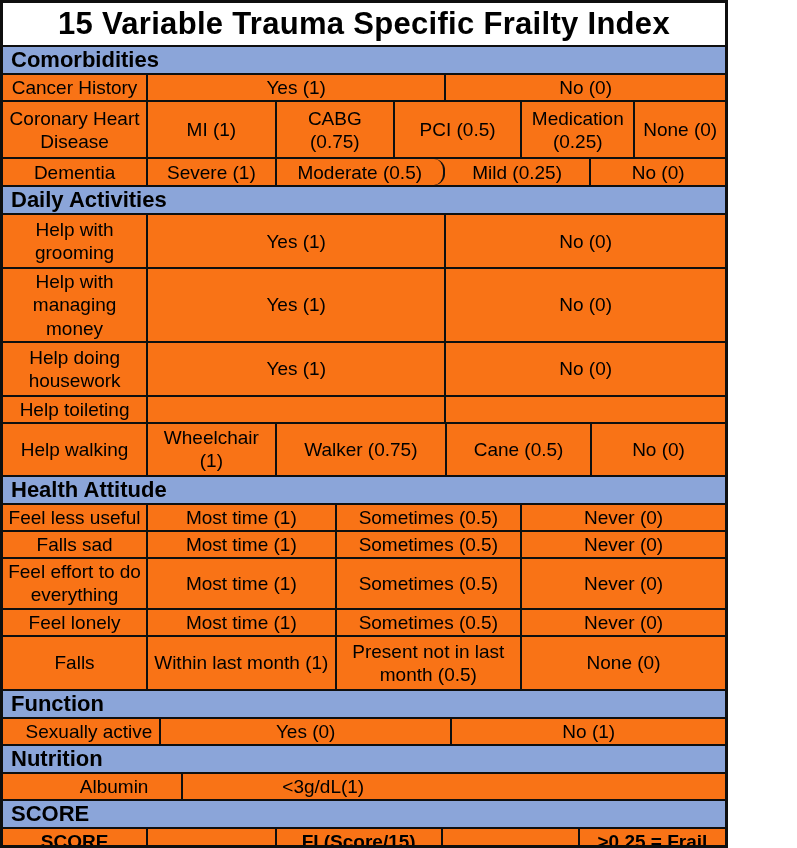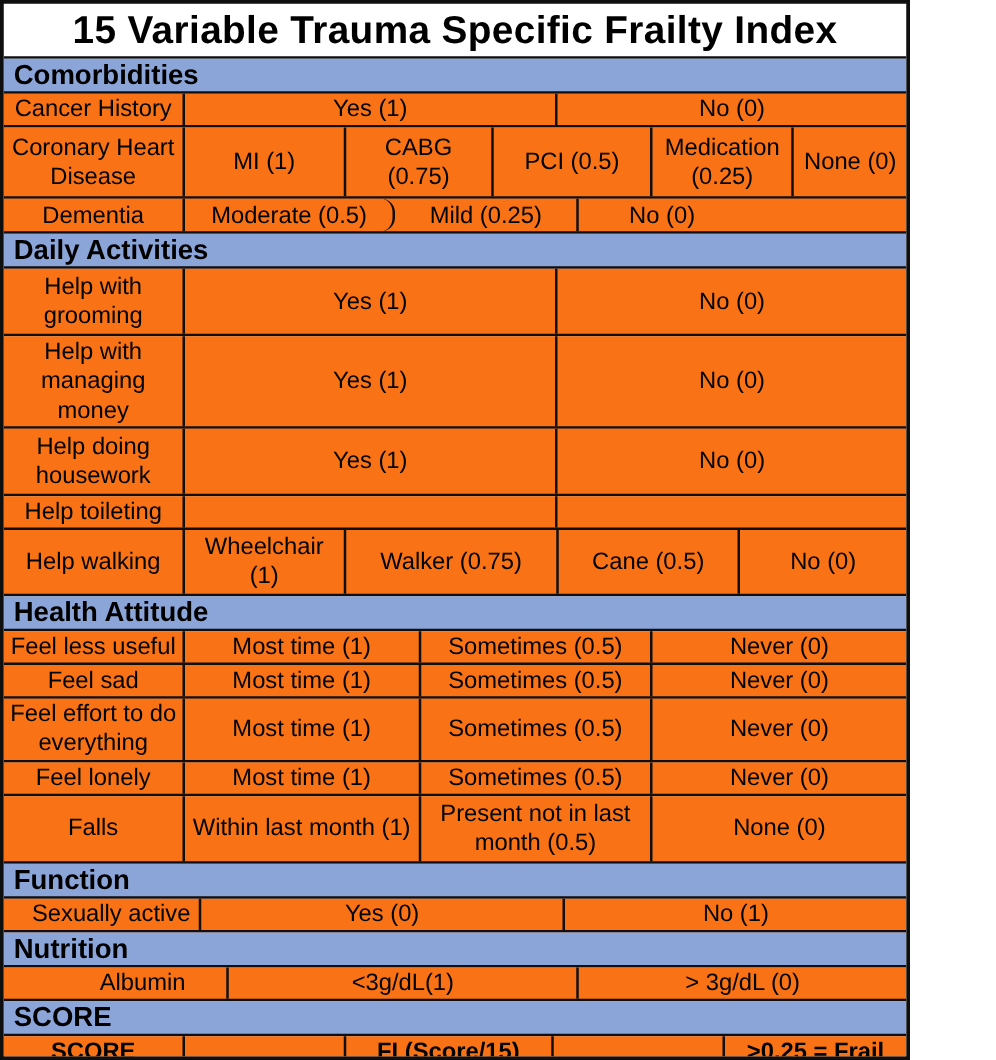--- a/index.html
+++ b/index.html
@@ -89,20 +89,21 @@
 Disease</div>
         <div class="cell" style="flex: 0 0 17.8%;">MI (1)</div>
         <div class="cell" style="flex: 0 0 16.4%;">CABG (0.75)</div>
         <div class="cell" style="flex: 0 0 17.6%;">PCI (0.5)</div>
         <div class="cell" style="flex: 0 0 15.7%;">Medication
 (0.25)</div>
         <div class="cell" style="flex: 0 0 12.4%;">None (0)</div>
       </div>
       <div class="row" style="flex: 0 0 28px;">
         <div class="cell label-cell" style="flex: 0 0 20.1%;">Dementia</div>
+        <div class="cell" style="flex: 0 0 17.8%;">Severe (1)</div>
         <div class="cell" style="flex: 0 0 23.3%; border-radius: 11px;">Moderate (0.5)</div>
         <div class="cell" style="flex: 0 0 20.3%;">Mild (0.25)</div>
         <div class="cell" style="flex: 0 0 18.5%;">No (0)</div>
       </div>
       <div class="section-header">Daily Activities</div>
       <div class="row" style="flex: 0 0 54px;">
         <div class="cell label-cell" style="flex: 0 0 20.1%;">Help with
 grooming</div>
         <div class="cell" style="flex: 0 0 41.3%;">Yes (1)</div>
         <div class="cell" style="flex: 0 0 38.6%;">No (0)</div>
@@ -134,21 +135,21 @@
         <div class="cell" style="flex: 0 0 18.4%;">No (0)</div>
       </div>
       <div class="section-header">Health Attitude</div>
       <div class="row" style="flex: 0 0 26px;">
         <div class="cell label-cell" style="flex: 0 0 20.1%;">Feel less useful</div>
         <div class="cell" style="flex: 0 0 26.1%;">Most time (1)</div>
         <div class="cell" style="flex: 0 0 25.7%;">Sometimes (0.5)</div>
         <div class="cell" style="flex: 0 0 28.1%;">Never (0)</div>
       </div>
       <div class="row" style="flex: 0 0 25px;">
-        <div class="cell label-cell" style="flex: 0 0 20.1%;">Feel sad</div>
+        <div class="cell label-cell" style="flex: 0 0 20.1%;">Falls sad</div>
         <div class="cell" style="flex: 0 0 26.1%;">Most time (1)</div>
         <div class="cell" style="flex: 0 0 25.7%;">Sometimes (0.5)</div>
         <div class="cell" style="flex: 0 0 28.1%;">Never (0)</div>
       </div>
       <div class="row" style="flex: 0 0 50px;">
         <div class="cell label-cell" style="flex: 0 0 20.1%;">Feel effort to do
 everything</div>
         <div class="cell" style="flex: 0 0 26.1%;">Most time (1)</div>
         <div class="cell" style="flex: 0 0 25.7%;">Sometimes (0.5)</div>
         <div class="cell" style="flex: 0 0 28.1%;">Never (0)</div>
@@ -169,21 +170,20 @@
       <div class="section-header">Function</div>
       <div class="row" style="flex: 0 0 27px; padding-left: 16px;">
         <div class="cell label-cell" style="flex: 0 0 20.1%;">Sexually active</div>
         <div class="cell" style="flex: 0 0 41.3%;">Yes (0)</div>
         <div class="cell" style="flex: 0 0 38.6%;">No (1)</div>
       </div>
       <div class="section-header">Nutrition</div>
       <div class="row" style="flex: 0 0 26px; padding-left: 44px;">
         <div class="cell label-cell" style="flex: 0 0 20.1%;">Albumin</div>
         <div class="cell" style="flex: 0 0 41.3%;">&lt;3g/dL(1)</div>
-        <div class="cell" style="flex: 0 0 38.6%;">&gt; 3g/dL (0)</div>
       </div>
       <div class="section-header">SCORE</div>
       <div class="row bold" style="flex: 0 0 27px;">
         <div class="cell label-cell" style="flex: 0 0 20.1%;">SCORE</div>
         <div class="cell" style="flex: 0 0 17.8%;"></div>
         <div class="cell" style="flex: 0 0 23%;">FI (Score/15)</div>
         <div class="cell" style="flex: 0 0 19%;"></div>
         <div class="cell" style="flex: 0 0 20.1%;">&gt;0.25 = Frail</div>
       </div>
     </div>

